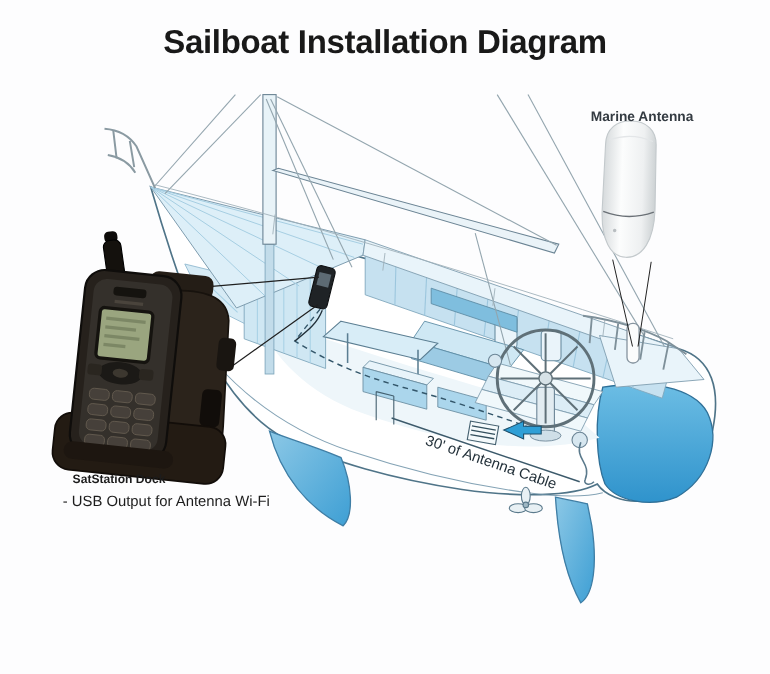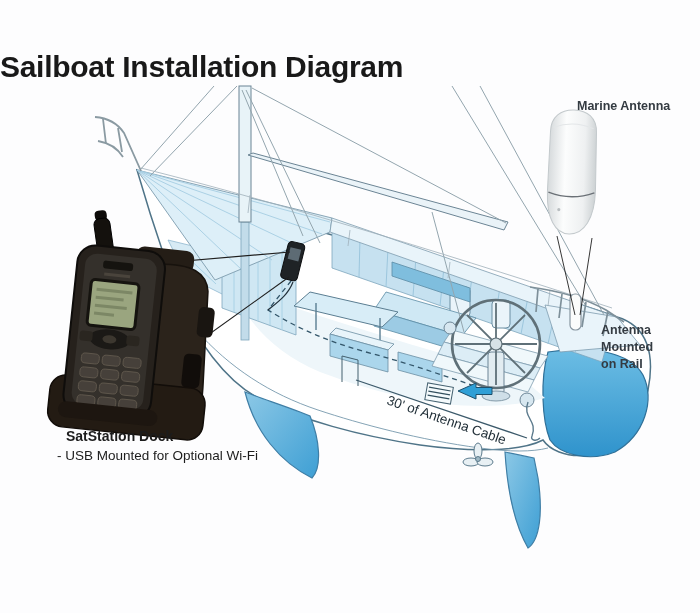--- a/index.html
+++ b/index.html
@@ -2,32 +2,32 @@
 <html><head>
 <meta charset="utf-8">
 <style>
   html,body{margin:0;padding:0;background:#ffffff;}
   .canvas{
     position:relative;width:700px;height:613px;overflow:hidden;
     background:#fdfdfe;font-family:"Liberation Sans",sans-serif;
   }
   .canvas svg{position:absolute;left:0;top:0;}
   .title{
-    position:absolute;top:22px;left:0;width:700px;
-    font-size:30px;font-weight:600;color:#191919;letter-spacing:-0.3px;margin-top:28px;
+    position:absolute;top:22px;left:0;width:700px;text-align:center;
+    font-size:30px;font-weight:600;color:#191919;letter-spacing:-0.3px;
   }
   .small-label{
     position:absolute;font-size:12.5px;font-weight:600;color:#343b42;line-height:17px;
   }
-  .lbl-marine{left:537px;top:98px;margin-left:40px;}
+  .lbl-marine{left:537px;top:98px;}
   .lbl-rail{left:601px;top:322px;}
   .dock-info{
     position:absolute;left:57px;top:427px;font-size:13.5px;color:#1c1c1c;line-height:19px;
   }
-  .dock-info .head{font-weight:bold;padding-left:9px;font-size:14px;}
+  .dock-info .head{font-weight:bold;padding-left:9px;font-size:11px;}
 </style>
 </head>
 <body>
 
 <div class="canvas">
 
   <svg width="700" height="613" viewBox="0 0 700 613">
     <defs>
       <linearGradient id="deepBlue" x1="0" y1="0" x2="0" y2="1">
         <stop offset="0" stop-color="#6cbde4"></stop>
@@ -256,24 +256,19 @@
       <path d="M549,193 Q572,201 595,192" fill="none" stroke="#6a7076" stroke-width="1.3"></path>
       <path d="M552,128 Q572,120 592,128" fill="none" stroke="#e3e6e8" stroke-width="1"></path>
       <circle cx="560" cy="210" r="1.6" fill="#b9bec1"></circle>
     </g>
   </svg>
 
   <div class="title">Sailboat Installation Diagram</div>
 
   <div class="small-label lbl-marine">Marine Antenna</div>
 
-  <div class="small-label lbl-rail">
-    <div>Antenna</div>
-    <div>Mounted</div>
-    <div>on Rail</div>
-  </div>
 
   <div class="dock-info">
     <div class="head">SatStation Dock</div>
-    <div>- USB Mounted for Optional Wi-Fi</div>
+    <div>- USB Output for Antenna Wi-Fi</div>
   </div>
 
 </div>
 
 </body></html>

